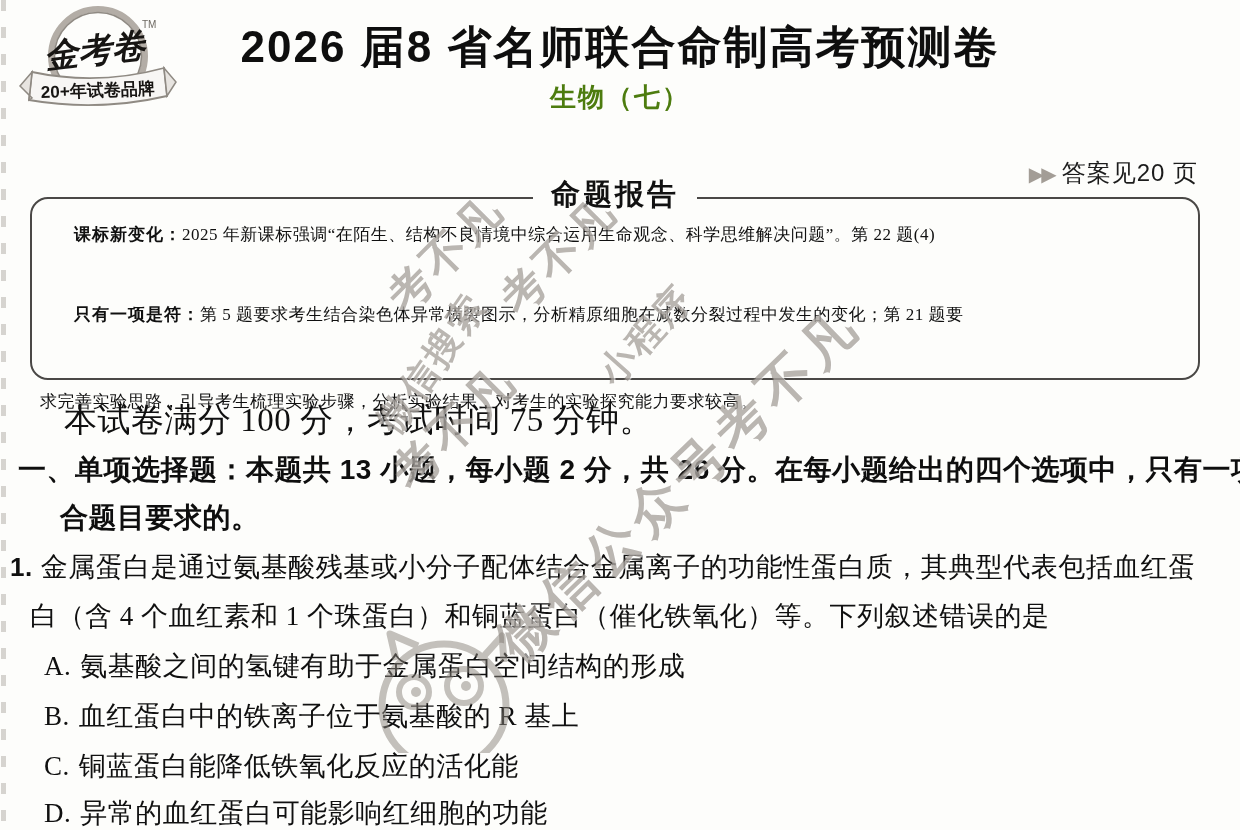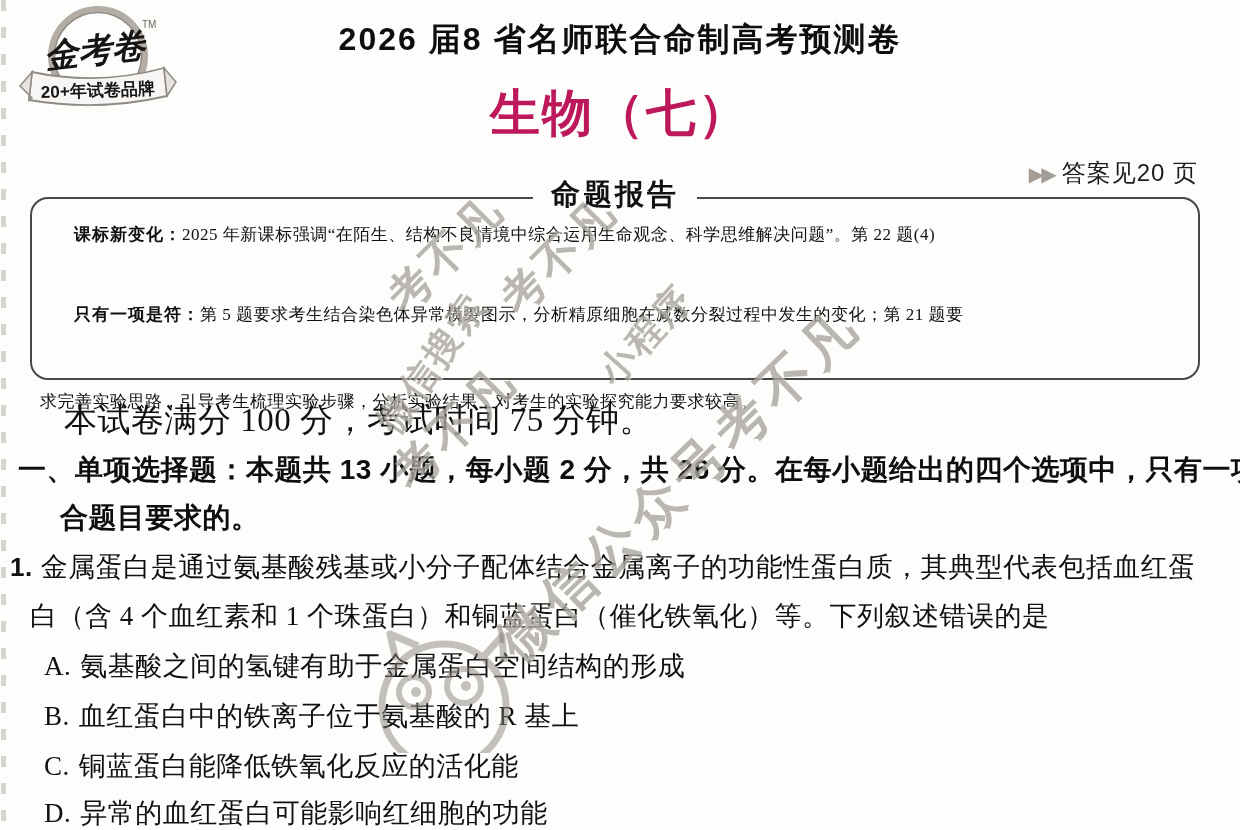--- a/index.html
+++ b/index.html
@@ -13,26 +13,26 @@
   
   .perforation{
     position:absolute;left:1px;top:0;bottom:0;width:5px;
     background:repeating-linear-gradient(to bottom,#c9c6c1 0 11px,transparent 11px 27px);
     opacity:.75;
   }
   
   .page-title{
     left:0;right:0;top:18px;text-align:center;
     font-family:"Liberation Sans",sans-serif;font-weight:bold;
-    font-size:32px;letter-spacing:2px;color:#0e0e0e;
+    font-size:44px;letter-spacing:2px;color:#0e0e0e;
   }
   .page-subtitle{
     left:0;right:0;top:80px;text-align:center;
     font-family:"Liberation Sans",sans-serif;font-weight:bold;
-    font-size:50px;letter-spacing:2px;color:#be185d;
+    font-size:26px;letter-spacing:2px;color:#4d7c0f;
   }
   .answers-note{
     top:157px;right:42px;font-family:"Liberation Sans",sans-serif;
     font-size:24px;color:#1c1c1c;letter-spacing:1px;
   }
   .answers-note .chev{color:#a39d96;font-size:20px;letter-spacing:-3px;margin-right:8px;}
   
   .report-box{
     position:absolute;left:30px;top:197px;width:1166px;height:179px;
     border:2px solid #4a4846;border-radius:18px;background:transparent;

